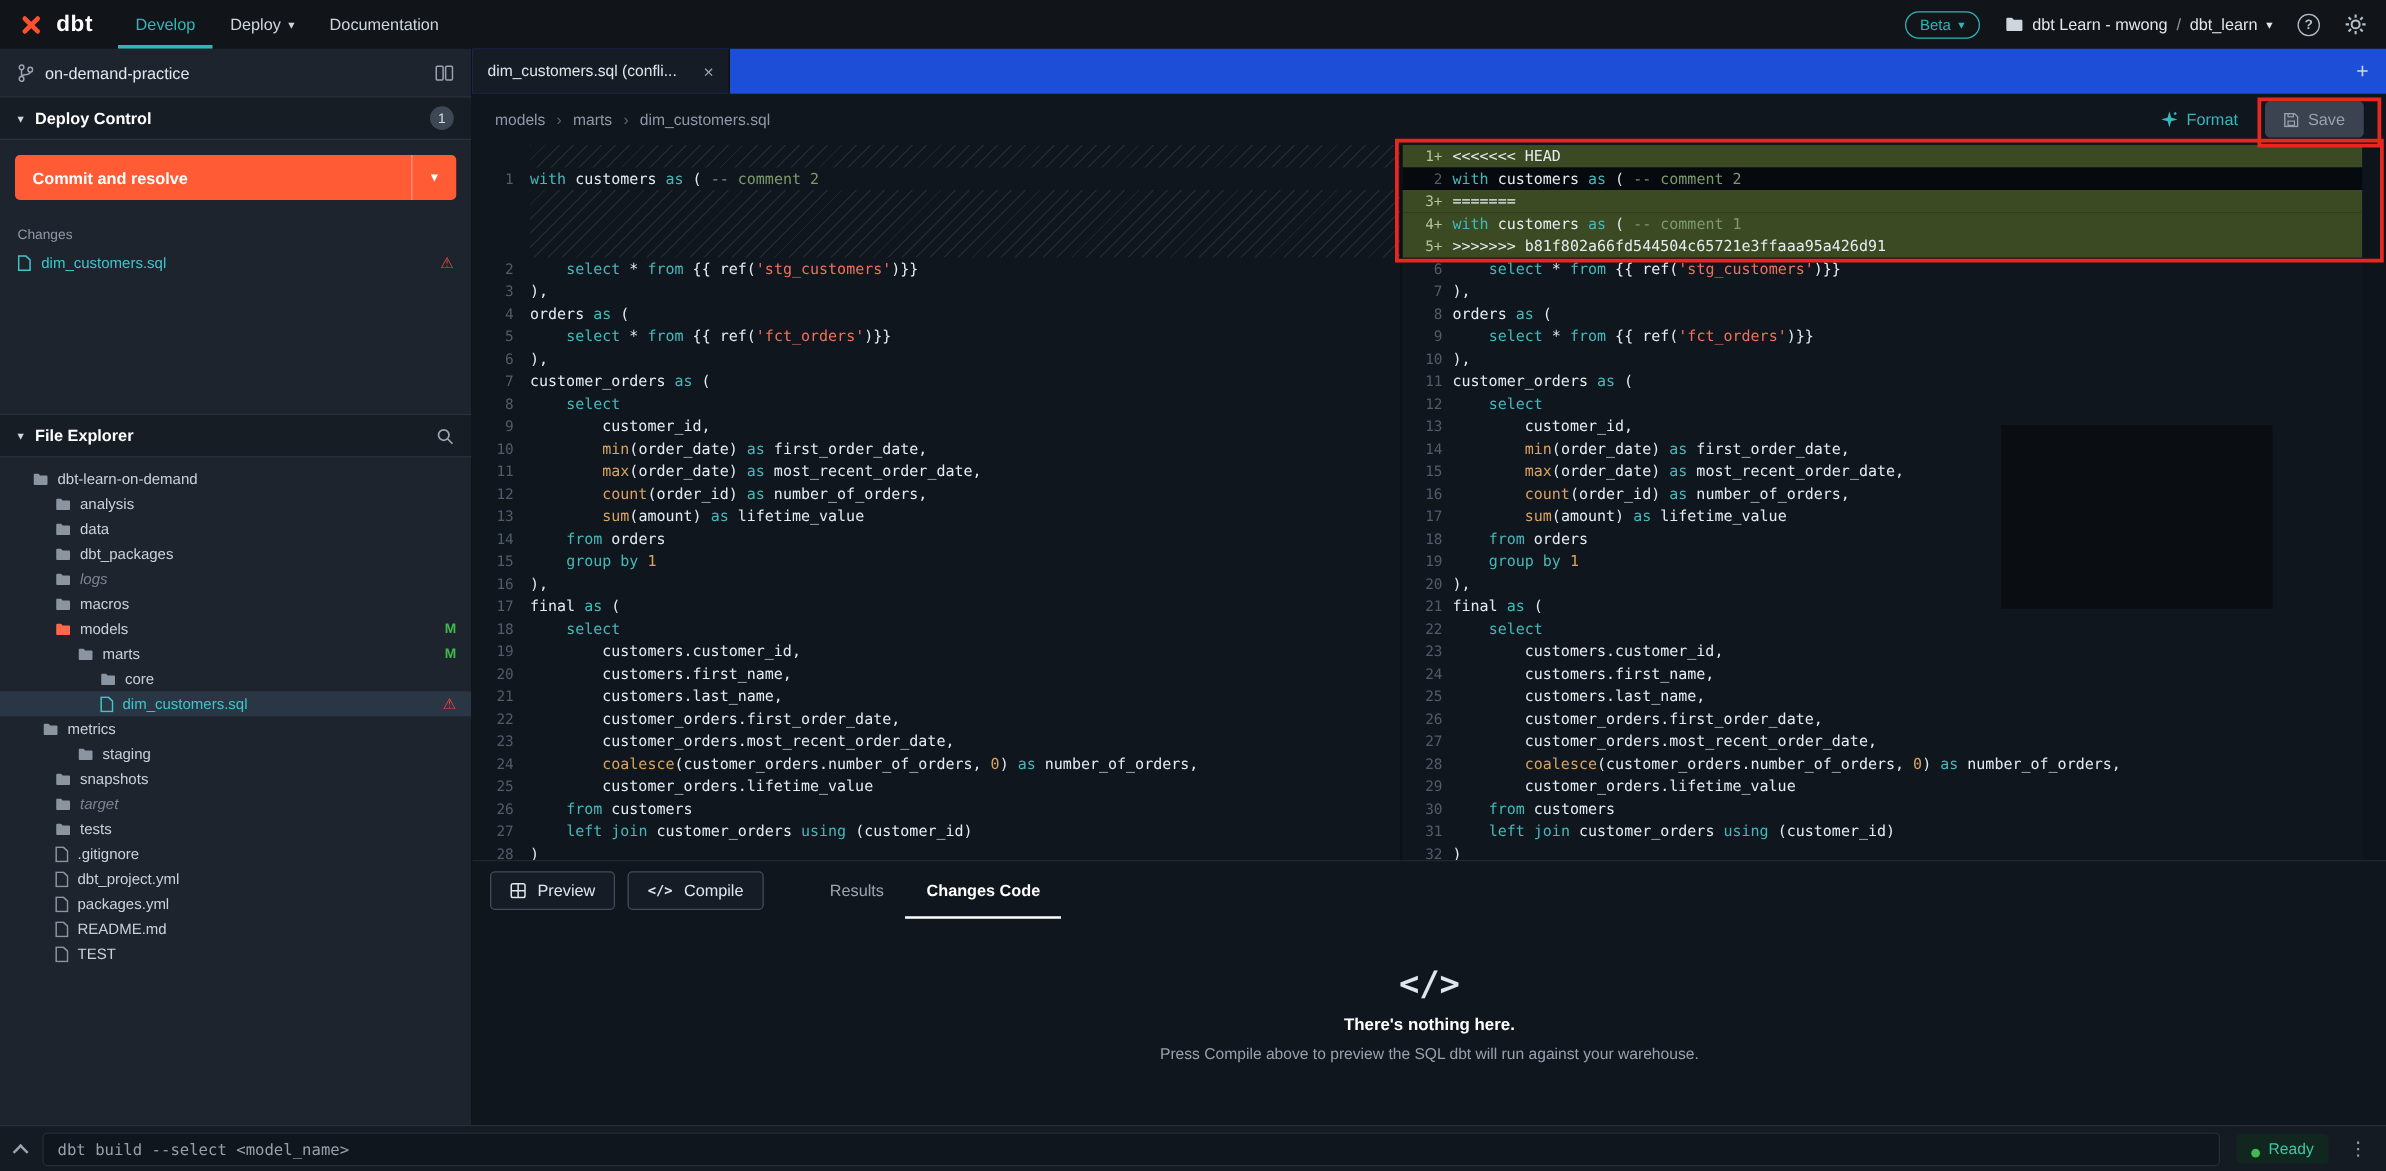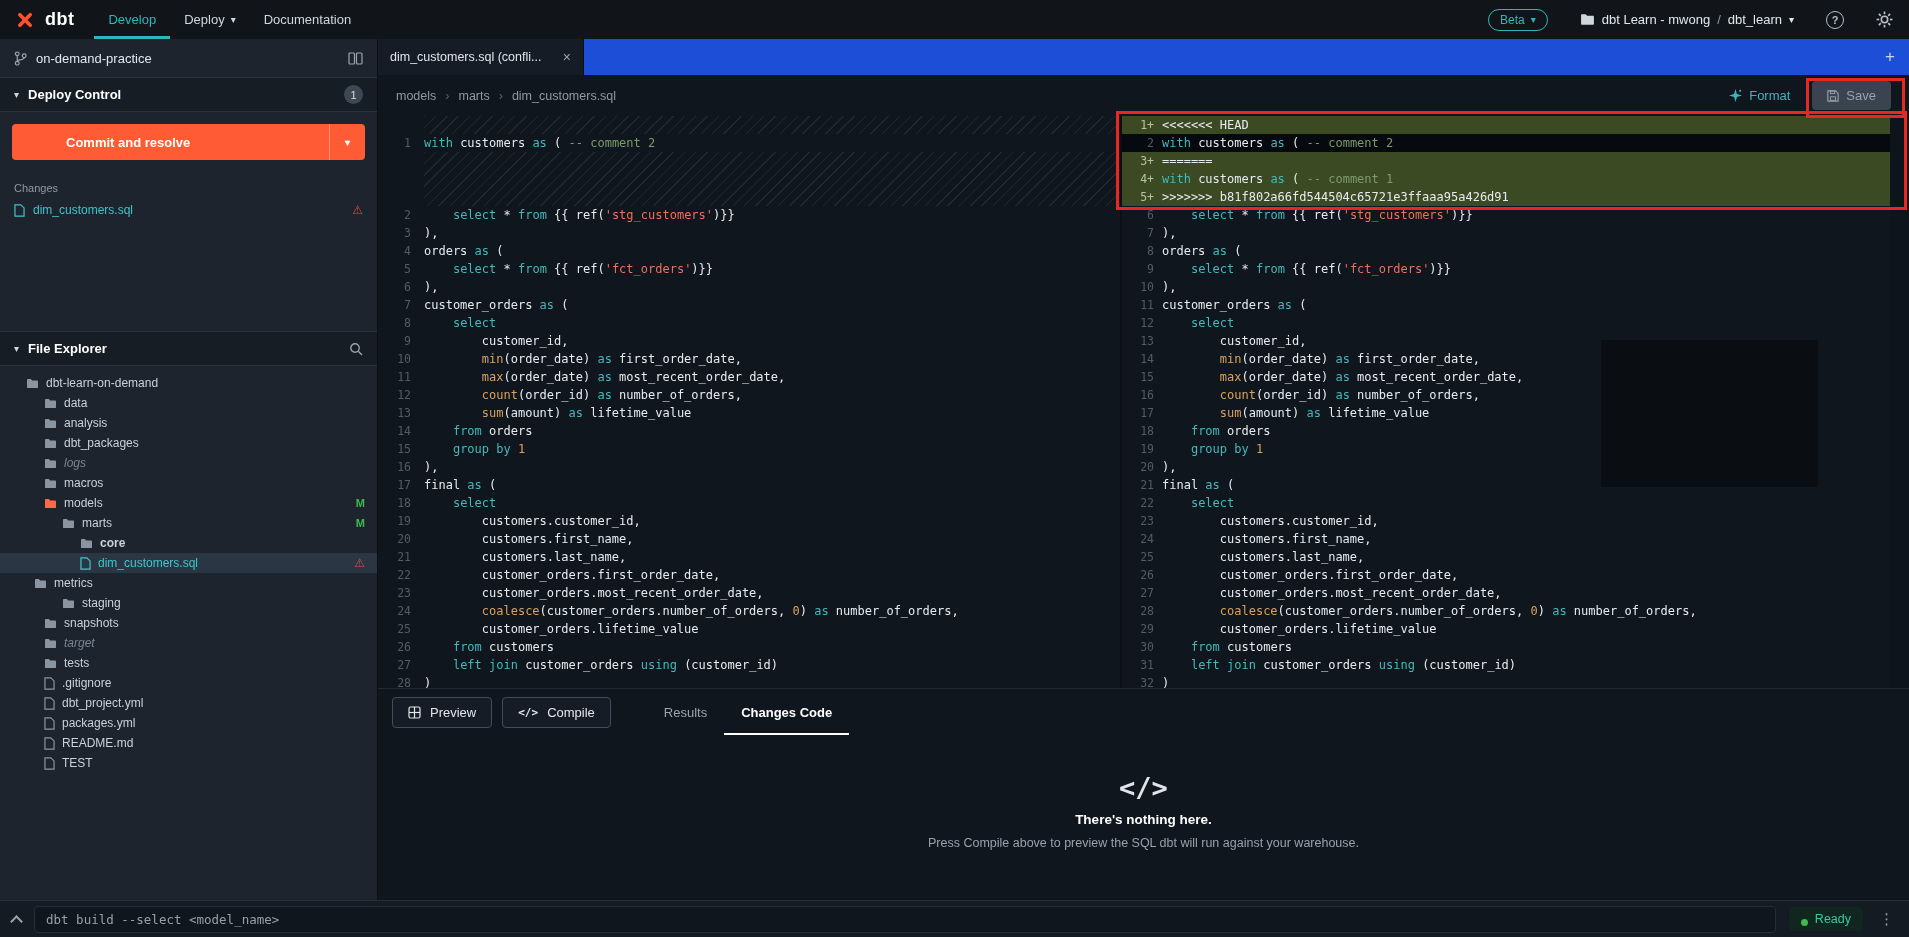--- a/index.html
+++ b/index.html
@@ -8,40 +8,40 @@
   .app { position:relative; width:1909px; height:937px; display:flex; flex-direction:column; background:#10161d; overflow:hidden; }
 
   
   .navbar { height:39px; background:#11151a; display:flex; align-items:stretch; flex-shrink:0; }
   .nav-left { display:flex; align-items:center; padding-left:14px; gap:9px; }
   .brand-text { color:#ffffff; font-weight:bold; font-size:18px; letter-spacing:.5px; }
   .nav-links { display:flex; margin-left:20px; height:100%; }
   .nav-link { display:flex; align-items:center; padding:0 14px; color:#cfd6dd; font-size:13px; gap:6px; cursor:pointer; }
   .nav-link.active { color:#2fb6b8; box-shadow: inset 0 -3px 0 #2fb6b8; }
   .chev { font-size:10px; color:inherit; }
-  .nav-right { margin-left:auto; display:flex; align-items:center; gap:32px; padding-right:16px; }
+  .nav-right { margin-left:auto; display:flex; align-items:center; gap:20px; padding-right:16px; }
   .beta-pill { border:1px solid #2fb6b8; color:#2fb6b8; border-radius:14px; padding:3px 11px; font-size:12px; display:flex; gap:6px; align-items:center; cursor:pointer; }
   .workspace { display:flex; align-items:center; gap:7px; color:#e2e7ec; font-size:13px; cursor:pointer; }
   .ws-sep { color:#8f99a5; }
   .help-circle { width:18px; height:18px; border-radius:50%; border:1.5px solid #b6bfc8; color:#b6bfc8; font-size:11px; display:flex; align-items:center; justify-content:center; font-weight:bold; cursor:pointer; }
   .gear { cursor:pointer; display:flex; align-items:center; }
 
   
   .body-row { display:flex; flex:1; min-height:0; }
 
   
   .sidebar { width:378px; background:#1d242d; display:flex; flex-direction:column; border-right:1px solid #0b0f14; flex-shrink:0; }
   .branch-row { height:38px; display:flex; align-items:center; padding:0 14px; gap:9px; color:#e2e7ec; font-size:13px; flex-shrink:0; }
   .branch-row .spacer { flex:1; }
   .section-header { height:35px; background:#171d25; border-top:1px solid #2a323d; border-bottom:1px solid #2a323d; display:flex; align-items:center; padding:0 14px; gap:9px; color:#ffffff; font-size:13px; font-weight:bold; flex-shrink:0; cursor:pointer; }
   .hdr-chev { color:#cfd6dd; font-size:10px; font-weight:normal; }
   .count-badge { margin-left:auto; background:#3e4754; color:#d7dde3; min-width:19px; height:19px; border-radius:50%; font-size:11px; display:flex; align-items:center; justify-content:center; font-weight:normal; }
   .vc-body { height:219px; overflow:hidden; flex-shrink:0; }
   .commit-btn { margin:12px; height:36px; background:#ff5c35; border-radius:4px; display:flex; align-items:stretch; color:#fff; font-size:13px; font-weight:bold; cursor:pointer; }
-  .commit-label { flex:1; display:flex; align-items:center; padding-left:14px;margin-left:40px; }
+  .commit-label { flex:1; display:flex; align-items:center; padding-left:14px; }
   .commit-chevron { width:36px; display:flex; align-items:center; justify-content:center; border-left:1px solid rgba(255,255,255,.35); }
   .changes-label { padding:10px 14px 6px; color:#8f99a5; font-size:11px; }
   .changed-file { display:flex; align-items:center; gap:8px; padding:3px 14px; font-size:12px; color:#3fc6cb; cursor:pointer; }
   .warn-ic { color:#f0483e; font-size:12px; margin-left:auto; }
   .fe-tree { padding-top:7px; flex:1; overflow:hidden; }
   .tree-row { height:20px; display:flex; align-items:center; gap:7px; font-size:12px; color:#c9d1d9; cursor:pointer; padding-right:12px; }
   .tree-row.muted .tree-label { color:#7a8591; font-style:italic; }
   .tree-row.selected { background:#2b3645; }
   .tree-row.selected .tree-label { color:#3fc6cb; }
   .tree-ic { display:flex; align-items:center; }
@@ -236,29 +236,29 @@
               </svg>
             </span>
             <span class="tree-label">dbt-learn-on-demand</span>
           </div>
           <div class="tree-row" style="padding-left: 44px;">
             <span class="tree-ic">
               <svg width="13" height="11" viewBox="0 0 14 12">
                 <path d="M1 2c0-.6.4-1 1-1h3.2l1.4 1.6H12c.6 0 1 .4 1 1V10c0 .6-.4 1-1 1H2c-.6 0-1-.4-1-1z" fill="#8b95a1"></path>
               </svg>
             </span>
+            <span class="tree-label">analysis</span>
+          </div>
+          <div class="tree-row" style="padding-left: 44px;">
+            <span class="tree-ic">
+              <svg width="13" height="11" viewBox="0 0 14 12">
+                <path d="M1 2c0-.6.4-1 1-1h3.2l1.4 1.6H12c.6 0 1 .4 1 1V10c0 .6-.4 1-1 1H2c-.6 0-1-.4-1-1z" fill="#8b95a1"></path>
+              </svg>
+            </span>
             <span class="tree-label">data</span>
-          </div>
-          <div class="tree-row" style="padding-left: 44px;">
-            <span class="tree-ic">
-              <svg width="13" height="11" viewBox="0 0 14 12">
-                <path d="M1 2c0-.6.4-1 1-1h3.2l1.4 1.6H12c.6 0 1 .4 1 1V10c0 .6-.4 1-1 1H2c-.6 0-1-.4-1-1z" fill="#8b95a1"></path>
-              </svg>
-            </span>
-            <span class="tree-label">analysis</span>
           </div>
           <div class="tree-row" style="padding-left: 44px;">
             <span class="tree-ic">
               <svg width="13" height="11" viewBox="0 0 14 12">
                 <path d="M1 2c0-.6.4-1 1-1h3.2l1.4 1.6H12c.6 0 1 .4 1 1V10c0 .6-.4 1-1 1H2c-.6 0-1-.4-1-1z" fill="#8b95a1"></path>
               </svg>
             </span>
             <span class="tree-label">dbt_packages</span>
           </div>
           <div class="tree-row muted" style="padding-left: 44px;">
@@ -288,21 +288,21 @@
           </div>
           <div class="tree-row" style="padding-left: 62px;">
             <span class="tree-ic">
               <svg width="13" height="11" viewBox="0 0 14 12">
                 <path d="M1 2c0-.6.4-1 1-1h3.2l1.4 1.6H12c.6 0 1 .4 1 1V10c0 .6-.4 1-1 1H2c-.6 0-1-.4-1-1z" fill="#8b95a1"></path>
               </svg>
             </span>
             <span class="tree-label">marts</span>
             <span class="m-badge">M</span>
           </div>
-          <div class="tree-row" style="padding-left: 80px; font-weight: bold;">
+          <div class="tree-row" style="padding-left: 80px;">
             <span class="tree-ic">
               <svg width="13" height="11" viewBox="0 0 14 12">
                 <path d="M1 2c0-.6.4-1 1-1h3.2l1.4 1.6H12c.6 0 1 .4 1 1V10c0 .6-.4 1-1 1H2c-.6 0-1-.4-1-1z" fill="#8b95a1"></path>
               </svg>
             </span>
             <span class="tree-label">core</span>
           </div>
           <div class="tree-row selected" style="padding-left: 80px;">
             <span class="tree-ic">
               <svg width="11" height="13" viewBox="0 0 10 12">

